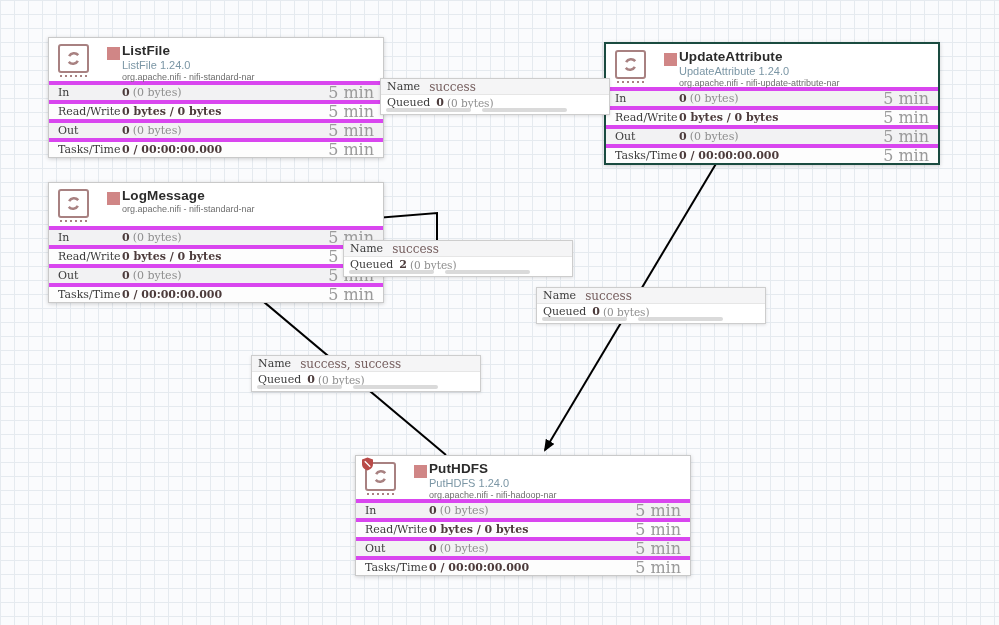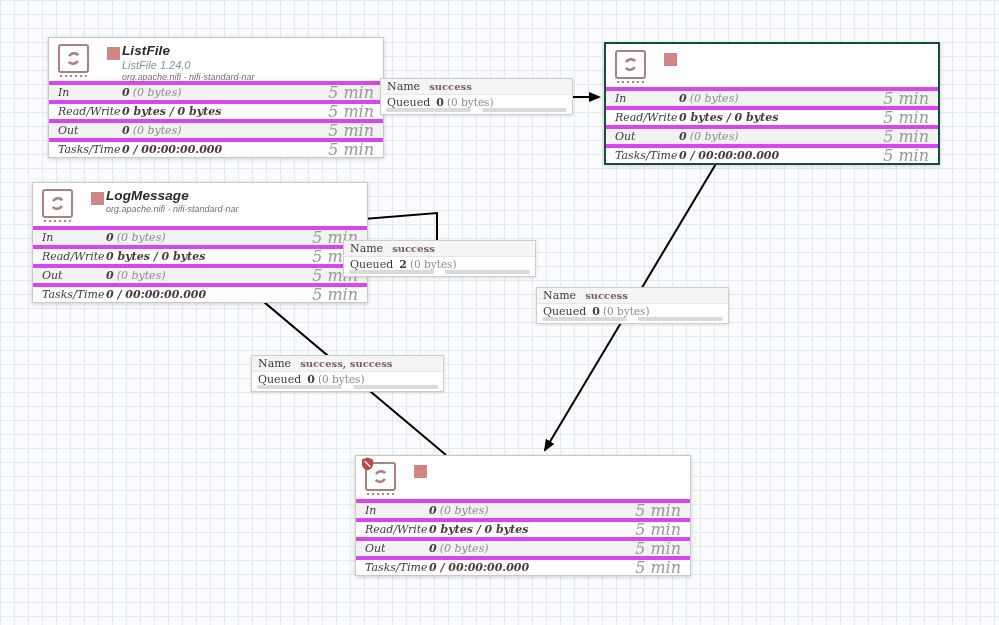--- a/index.html
+++ b/index.html
@@ -11,21 +11,21 @@
     background-size:14px 14px;
     border-bottom:1px solid #d9dee3;
     font-family:"Liberation Sans",sans-serif;
   }
   #wires{position:absolute;left:0;top:0;z-index:1;}
 
   
   .processor{
     position:absolute;width:336px;background:#fff;
     border:1px solid #c9c9c9;box-sizing:border-box;
-    box-shadow:0 1px 4px rgba(0,0,0,.18);z-index:2;font-style:italic;
+    box-shadow:0 1px 4px rgba(0,0,0,.18);z-index:2;
   }
   .processor.selected{border:2px solid #1a4b40;}
   .proc-header{position:relative;height:43px;background:#fff;}
   .proc-icon{position:absolute;left:9px;top:6px;width:34px;height:32px;}
   .icon-box{width:27px;height:25px;border:2px solid #a88181;border-radius:3px;
     display:flex;align-items:center;justify-content:center;background:#fff;}
   .icon-perf{position:absolute;left:2px;top:31px;width:29px;height:2px;
     background-image:repeating-linear-gradient(90deg,#a88181 0 2px,transparent 2px 5px);}
   .shield{position:absolute;left:-3px;top:-5px;}
   .run-status{position:absolute;left:58px;top:9px;width:13px;height:13px;background:#d08686;}
@@ -39,29 +39,29 @@
     font-size:11px;color:#3c3c3c;}
   .stat-row.odd{background:#f2f2f3;}
   .stat-row.even{background:#fdfdfd;}
   .stat-label{width:64px;flex:none;}
   .stat-bold{font-weight:700;color:#4c3b3b;}
   .stat-normal{color:#8d8d8d;margin-left:3px;}
   .stat-time{margin-left:auto;color:#9a9a9a;font-size:16px;}
 
   
   .conn-label{
-    position:absolute;width:193px;height:37px;background:#fff;
+    position:absolute;width:230px;height:37px;background:#fff;
     border:1px solid #cdcdcd;box-sizing:border-box;
     box-shadow:0 1px 3px rgba(0,0,0,.12);z-index:2;
   }
   .conn-name-row{height:15px;background:#f5f5f6;border-bottom:1px solid #e6e6e6;
     display:flex;align-items:center;padding:0 6px;
     font-family:"DejaVu Serif",serif;font-size:11px;color:#3c3c3c;}
-  .conn-name-value{font-weight:700;color:#776060;margin-left:9px;font-size:10px;}
-  .conn-queued-row{height:14px;display:flex;align-items:center;padding:0 6px;
+  .conn-name-value{font-weight:400;color:#776060;margin-left:9px;font-size:12px;}
+  .conn-queued-row{height:14px;display:flex;align-items:flex-end;padding:0 6px;
     font-family:"DejaVu Serif",serif;font-size:11px;color:#3c3c3c;}
   .queued-count{font-weight:700;color:#4c3b3b;margin-left:6px;}
   .queued-size{color:#8d8d8d;margin-left:3px;font-size:10.5px;}
   .bp{position:absolute;bottom:2px;height:4px;background:#dadada;border-radius:2px;}
   .bp.l{left:5px;width:85px;}
   .bp.r{left:101px;width:85px;}
 </style>
 </head>
 <body>
 
@@ -128,20 +128,25 @@
       <div class="proc-icon">
         <div class="icon-box">
           <svg width="19" height="19" viewBox="0 0 24 24">
             <path d="M6.5 9 A7 7 0 0 1 18 7.8" fill="none" stroke="#a88181" stroke-width="3.2"></path>
             <path d="M17.5 15 A7 7 0 0 1 6 16.2" fill="none" stroke="#a88181" stroke-width="3.2"></path>
           </svg>
         </div>
         <div class="icon-perf"></div>
       </div>
       <div class="run-status"></div>
+      <div class="proc-titles">
+        <div class="proc-name">UpdateAttribute</div>
+        <div class="proc-type">UpdateAttribute 1.24.0</div>
+        <div class="proc-bundle">org.apache.nifi - nifi-update-attribute-nar</div>
+      </div>
     </div>
     <div class="stat-row odd">
       <span class="stat-label">In</span>
       <span class="stat-bold">0</span>
       <span class="stat-normal">(0 bytes)</span>
       <span class="stat-time">5 min</span>
     </div>
     <div class="stat-row even">
       <span class="stat-label">Read/Write</span>
       <span class="stat-bold">0 bytes / 0 bytes</span>
@@ -155,21 +160,21 @@
       <span class="stat-time">5 min</span>
     </div>
     <div class="stat-row even">
       <span class="stat-label">Tasks/Time</span>
       <span class="stat-bold">0 / 00:00:00.000</span>
       <span class="stat-normal"></span>
       <span class="stat-time">5 min</span>
     </div>
   </div>
 
-  <div class="processor" style="left:32px;top:182px;">
+  <div class="processor" style="left:48px;top:182px;">
     <div class="proc-header">
       <div class="proc-icon">
         <div class="icon-box">
           <svg width="19" height="19" viewBox="0 0 24 24">
             <path d="M6.5 9 A7 7 0 0 1 18 7.8" fill="none" stroke="#a88181" stroke-width="3.2"></path>
             <path d="M17.5 15 A7 7 0 0 1 6 16.2" fill="none" stroke="#a88181" stroke-width="3.2"></path>
           </svg>
         </div>
         <div class="icon-perf"></div>
       </div>
@@ -214,20 +219,25 @@
             <path d="M17.5 15 A7 7 0 0 1 6 16.2" fill="none" stroke="#a88181" stroke-width="3.2"></path>
           </svg>
         </div>
         <div class="icon-perf"></div>
         <svg class="shield" width="11" height="14" viewBox="0 0 12 14">
           <path d="M6 0 L12 2 V7 C12 11 9 13 6 14 C3 13 0 11 0 7 V2 Z" fill="#b94a48"></path>
           <path d="M3 4 L9 10" stroke="#fff" stroke-width="1.4"></path>
         </svg>
       </div>
       <div class="run-status"></div>
+      <div class="proc-titles">
+        <div class="proc-name">PutHDFS</div>
+        <div class="proc-type">PutHDFS 1.24.0</div>
+        <div class="proc-bundle">org.apache.nifi - nifi-hadoop-nar</div>
+      </div>
     </div>
     <div class="stat-row odd">
       <span class="stat-label">In</span>
       <span class="stat-bold">0</span>
       <span class="stat-normal">(0 bytes)</span>
       <span class="stat-time">5 min</span>
     </div>
     <div class="stat-row even">
       <span class="stat-label">Read/Write</span>
       <span class="stat-bold">0 bytes / 0 bytes</span>

